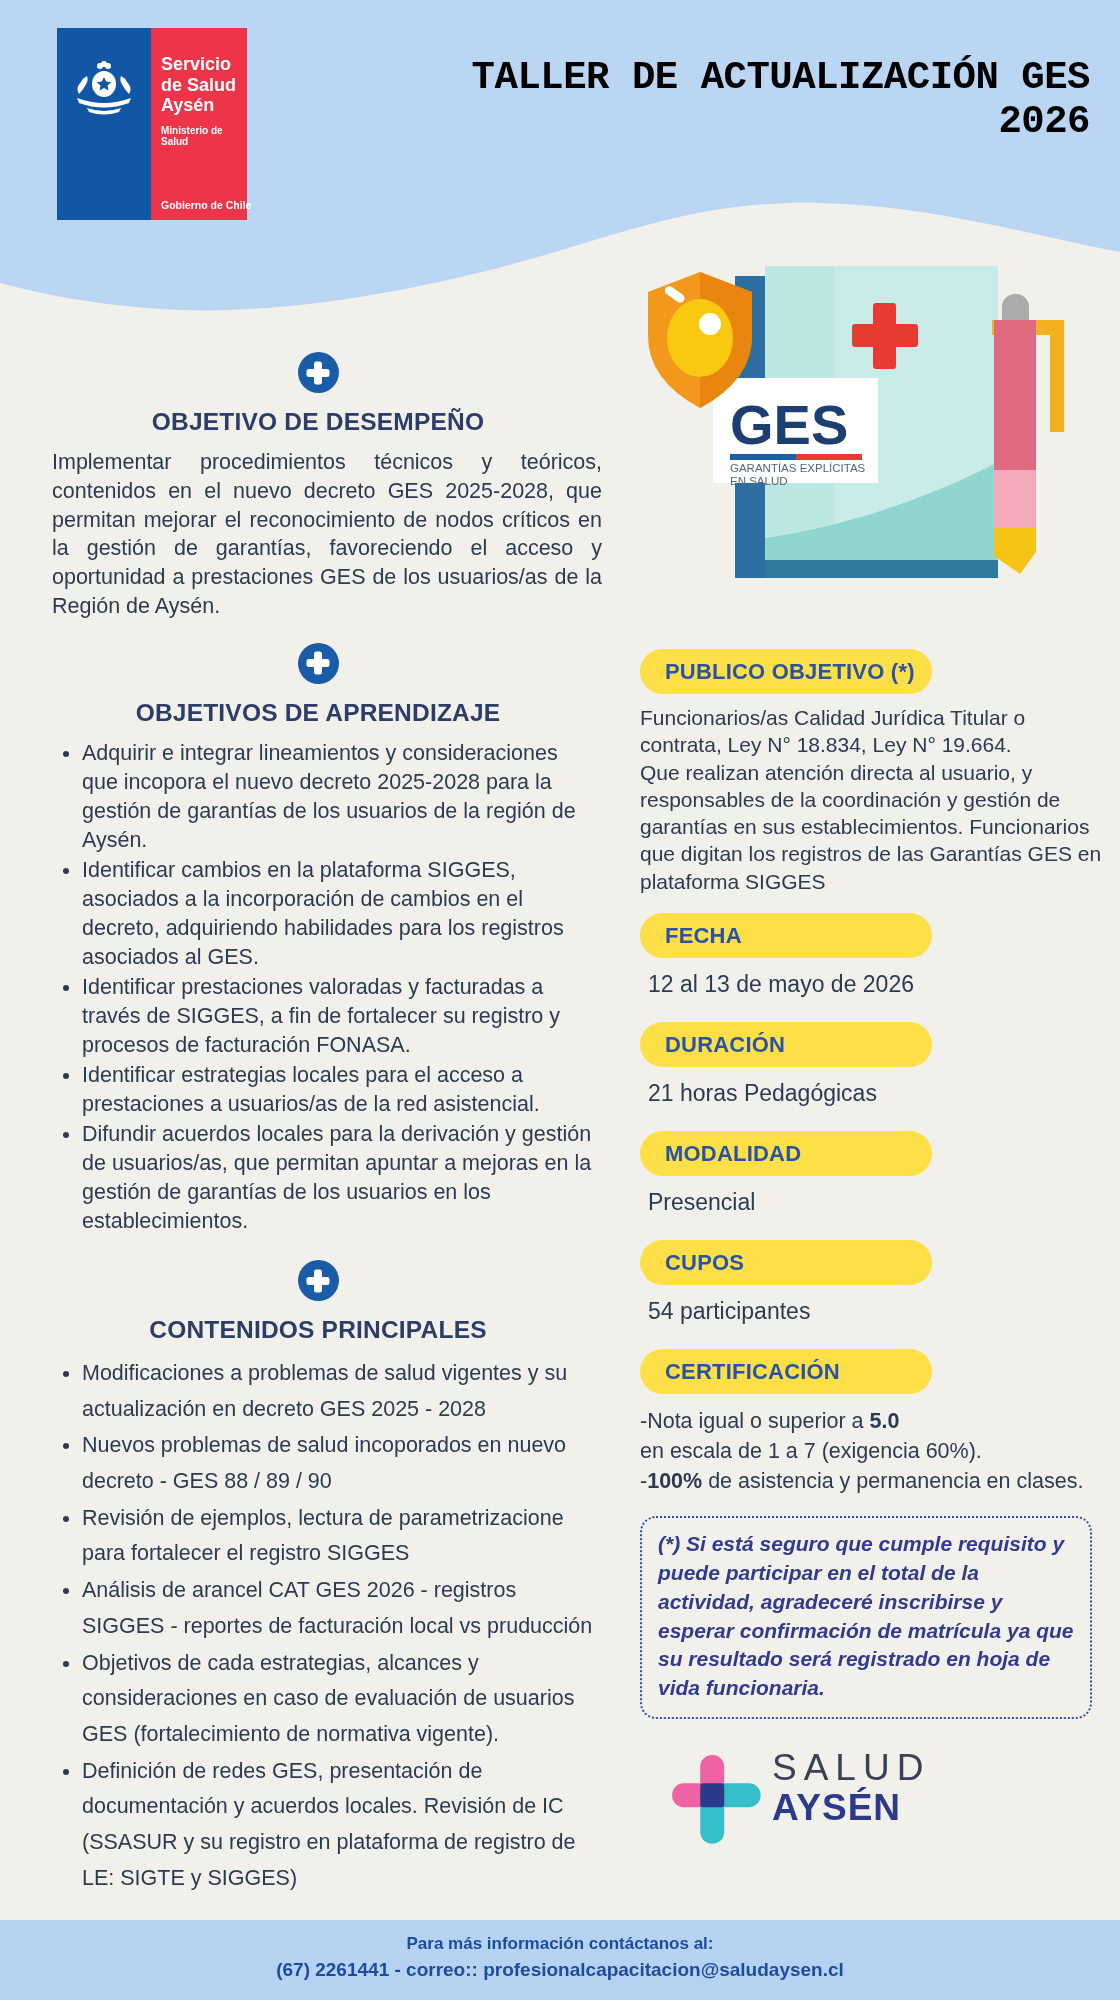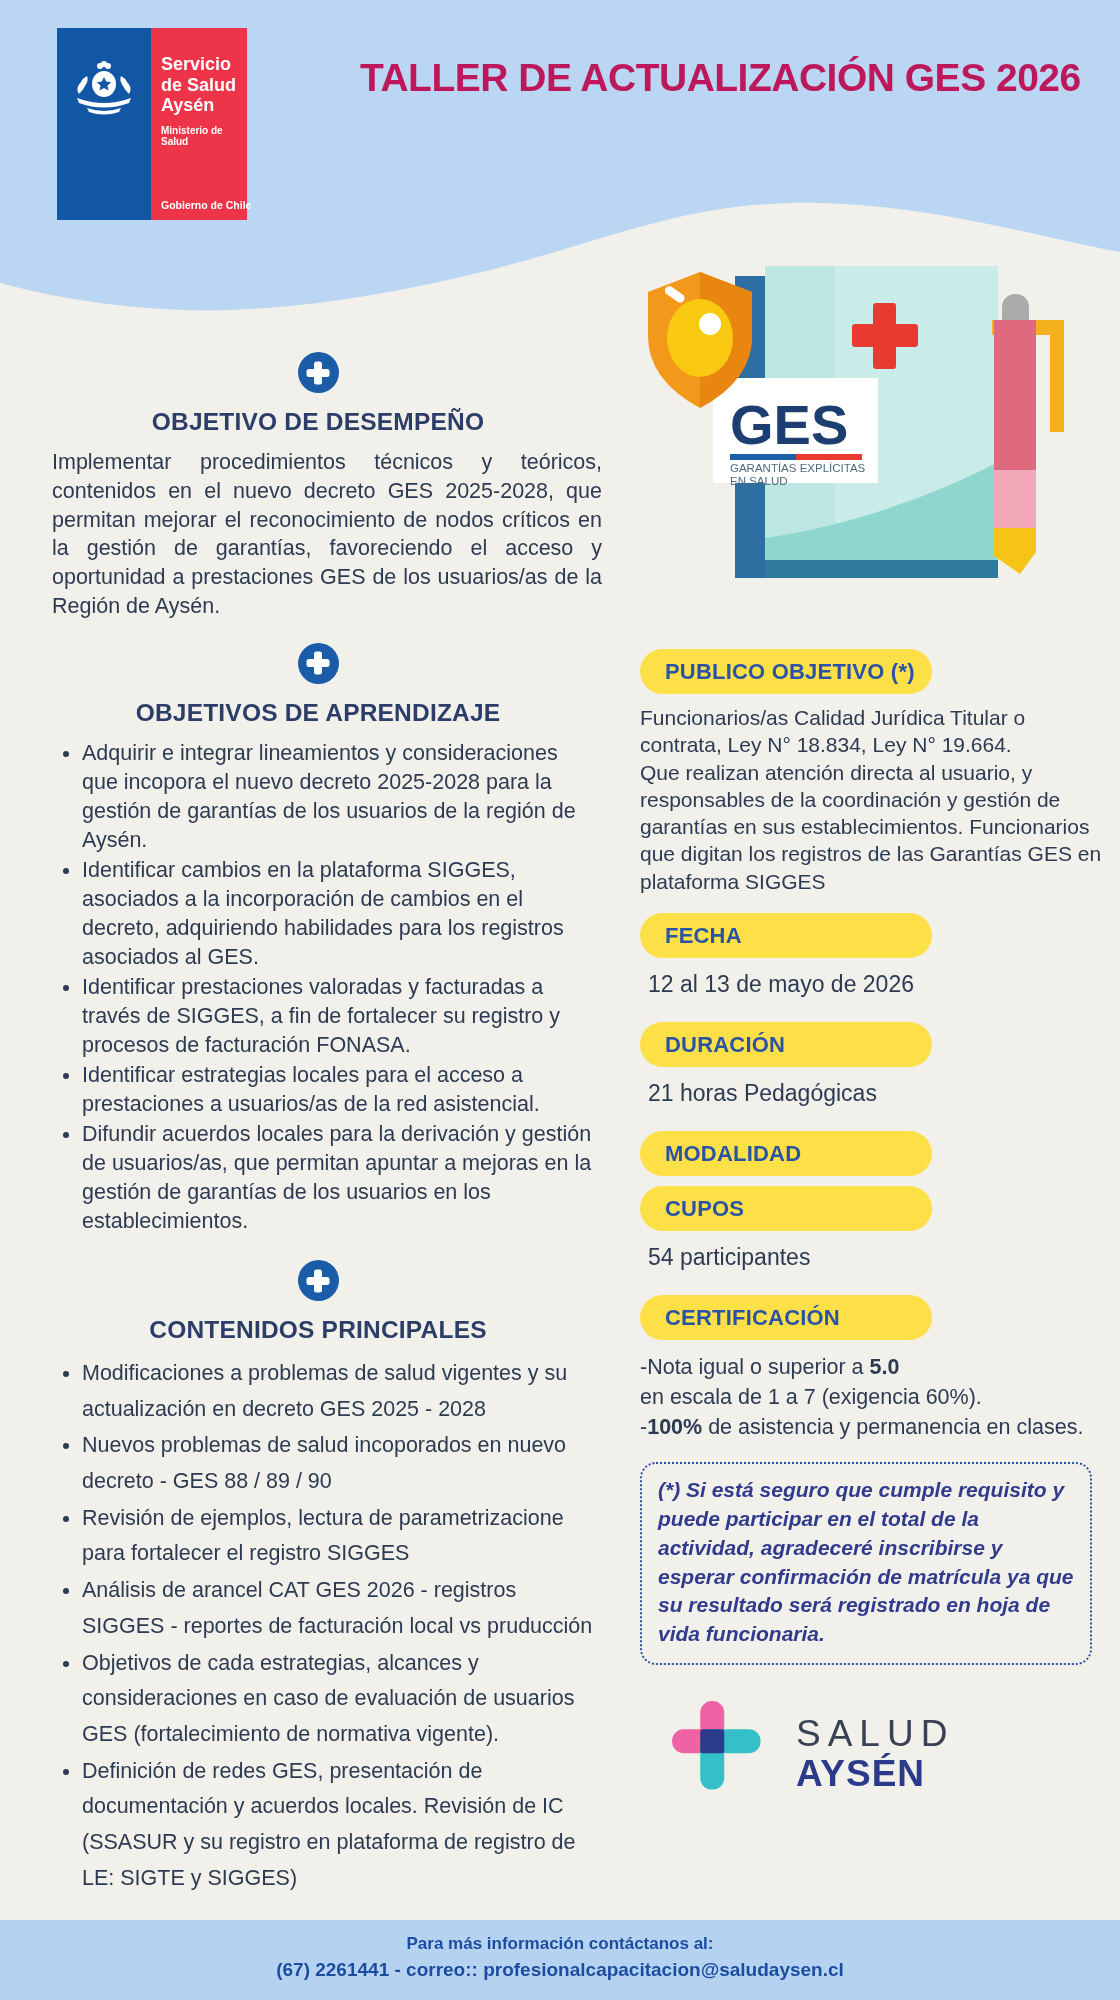--- a/index.html
+++ b/index.html
@@ -11,22 +11,22 @@
 
   
   .gov-logo { position:absolute; left:57px; top:28px; width:190px; height:192px; display:flex; box-shadow:0 0 0 0 transparent; }
   .gov-blue { width:94px; background:#1157A6; display:flex; justify-content:center; padding-top:32px; }
   .gov-red { flex:1; background:#EE3448; color:#fff; padding:26px 0 0 10px; position:relative; }
   .gov-l { font-size:18px; font-weight:bold; line-height:1.14; }
   .gov-min { font-size:10px; font-weight:bold; margin-top:9px; }
   .gov-chile { position:absolute; bottom:9px; left:10px; font-size:10.5px; font-weight:bold; white-space:nowrap; }
 
   
-  .main-title { position:absolute; left:360px; top:56px; width:730px; text-align:left;
-    font-size:39px; font-weight:bold; color:#be185d; letter-spacing:-0.5px; }
+  .main-title { position:absolute; left:360px; top:56px; width:730px; text-align:right;
+    font-size:39px; font-weight:bold; color:#000000; letter-spacing:-0.5px;font-family:Liberation Mono, monospace; }
 
   
   .left-col { position:absolute; left:22px; top:352px; width:592px; }
   .sec-head { display:flex; align-items:center; gap:15px; margin-bottom:12px;flex-direction:column; }
   .plus-badge { width:41px; height:41px; min-width:41px; border-radius:50%; background:#1A5CA8; position:relative; }
   .plus-badge::before, .plus-badge::after { content:""; position:absolute; background:#fff; border-radius:2.5px;
     left:50%; top:50%; transform:translate(-50%,-50%); }
   .plus-badge::before { width:23px; height:8px; }
   .plus-badge::after { width:8px; height:23px; }
   .sec-title { font-size:24.5px; font-weight:bold; color:#2C3D68; letter-spacing:0.2px; }
@@ -40,21 +40,21 @@
   .illus { width:460px; height:347px; margin-bottom:36px; position:relative; }
   .pill { width:292px; height:45px; background:#fde047; border-radius:24px; display:flex; align-items:center;
     padding-left:25px; font-size:22px; font-weight:bold; color:#2A53A5; margin-bottom:10px; letter-spacing:0.2px; }
   .rtext p { font-size:21px; line-height:1.3; color:#2C3A52; }
   .rtext { margin-bottom:18px; }
   .value { font-size:23px; color:#2C3A52; margin:13px 0 24px 8px; }
   .cert-text { font-size:21.5px; line-height:1.4; color:#2C3A52; margin:12px 0 20px 0; }
   .cert-text b { font-weight:bold; }
   .note-box { border:2.5px dotted #2B4FA5; border-radius:16px; padding:12px 16px 14px 16px; width:452px;
     font-style:italic; font-weight:bold; font-size:21px; line-height:1.37; color:#313B8E; }
-  .brand { margin-top:30px; margin-left:28px; display:flex; align-items:flex-end; gap:32px; }
+  .brand { margin-top:30px; margin-left:28px; display:flex; align-items:flex-start; gap:8px; }
   .brand-salud { font-size:37px; font-weight:300; letter-spacing:7px; color:#3A4055; line-height:1.05; }
   .brand-aysen { font-size:37px; font-weight:800; letter-spacing:1px; color:#2C3A8C; line-height:1.1; }
 
   
   .footer { position:absolute; left:0; top:1920px; width:1120px; height:80px; background:#B5D3F1;
     text-align:center; color:#1C4C9F; }
   .footer-l1 { font-size:17px; font-weight:bold; padding-top:14px; }
   .footer-l2 { font-size:19px; font-weight:bold; margin-top:5px; }
 </style>
 </head>
@@ -185,20 +185,21 @@
       <p>Que realizan atención directa al usuario, y responsables de la coordinación y gestión de garantías en sus establecimientos. Funcionarios que digitan los registros de las Garantías GES en plataforma SIGGES</p>
     </div>
 
     <div class="pill">FECHA</div>
     <div class="value">12 al 13 de mayo de 2026</div>
 
     <div class="pill">DURACIÓN</div>
     <div class="value">21 horas Pedagógicas</div>
 
     <div class="pill">MODALIDAD</div>
+    <div class="value">Presencial</div>
 
     <div class="pill">CUPOS</div>
     <div class="value">54 participantes</div>
 
     <div class="pill">CERTIFICACIÓN</div>
     <div class="cert-text">
       <span>-Nota igual o superior a </span><b>5.0</b><br>
       <span>en escala de 1 a 7 (exigencia 60%).</span><br>
       <span>-</span><b>100%</b><span> de asistencia y permanencia en clases.</span>
     </div>

